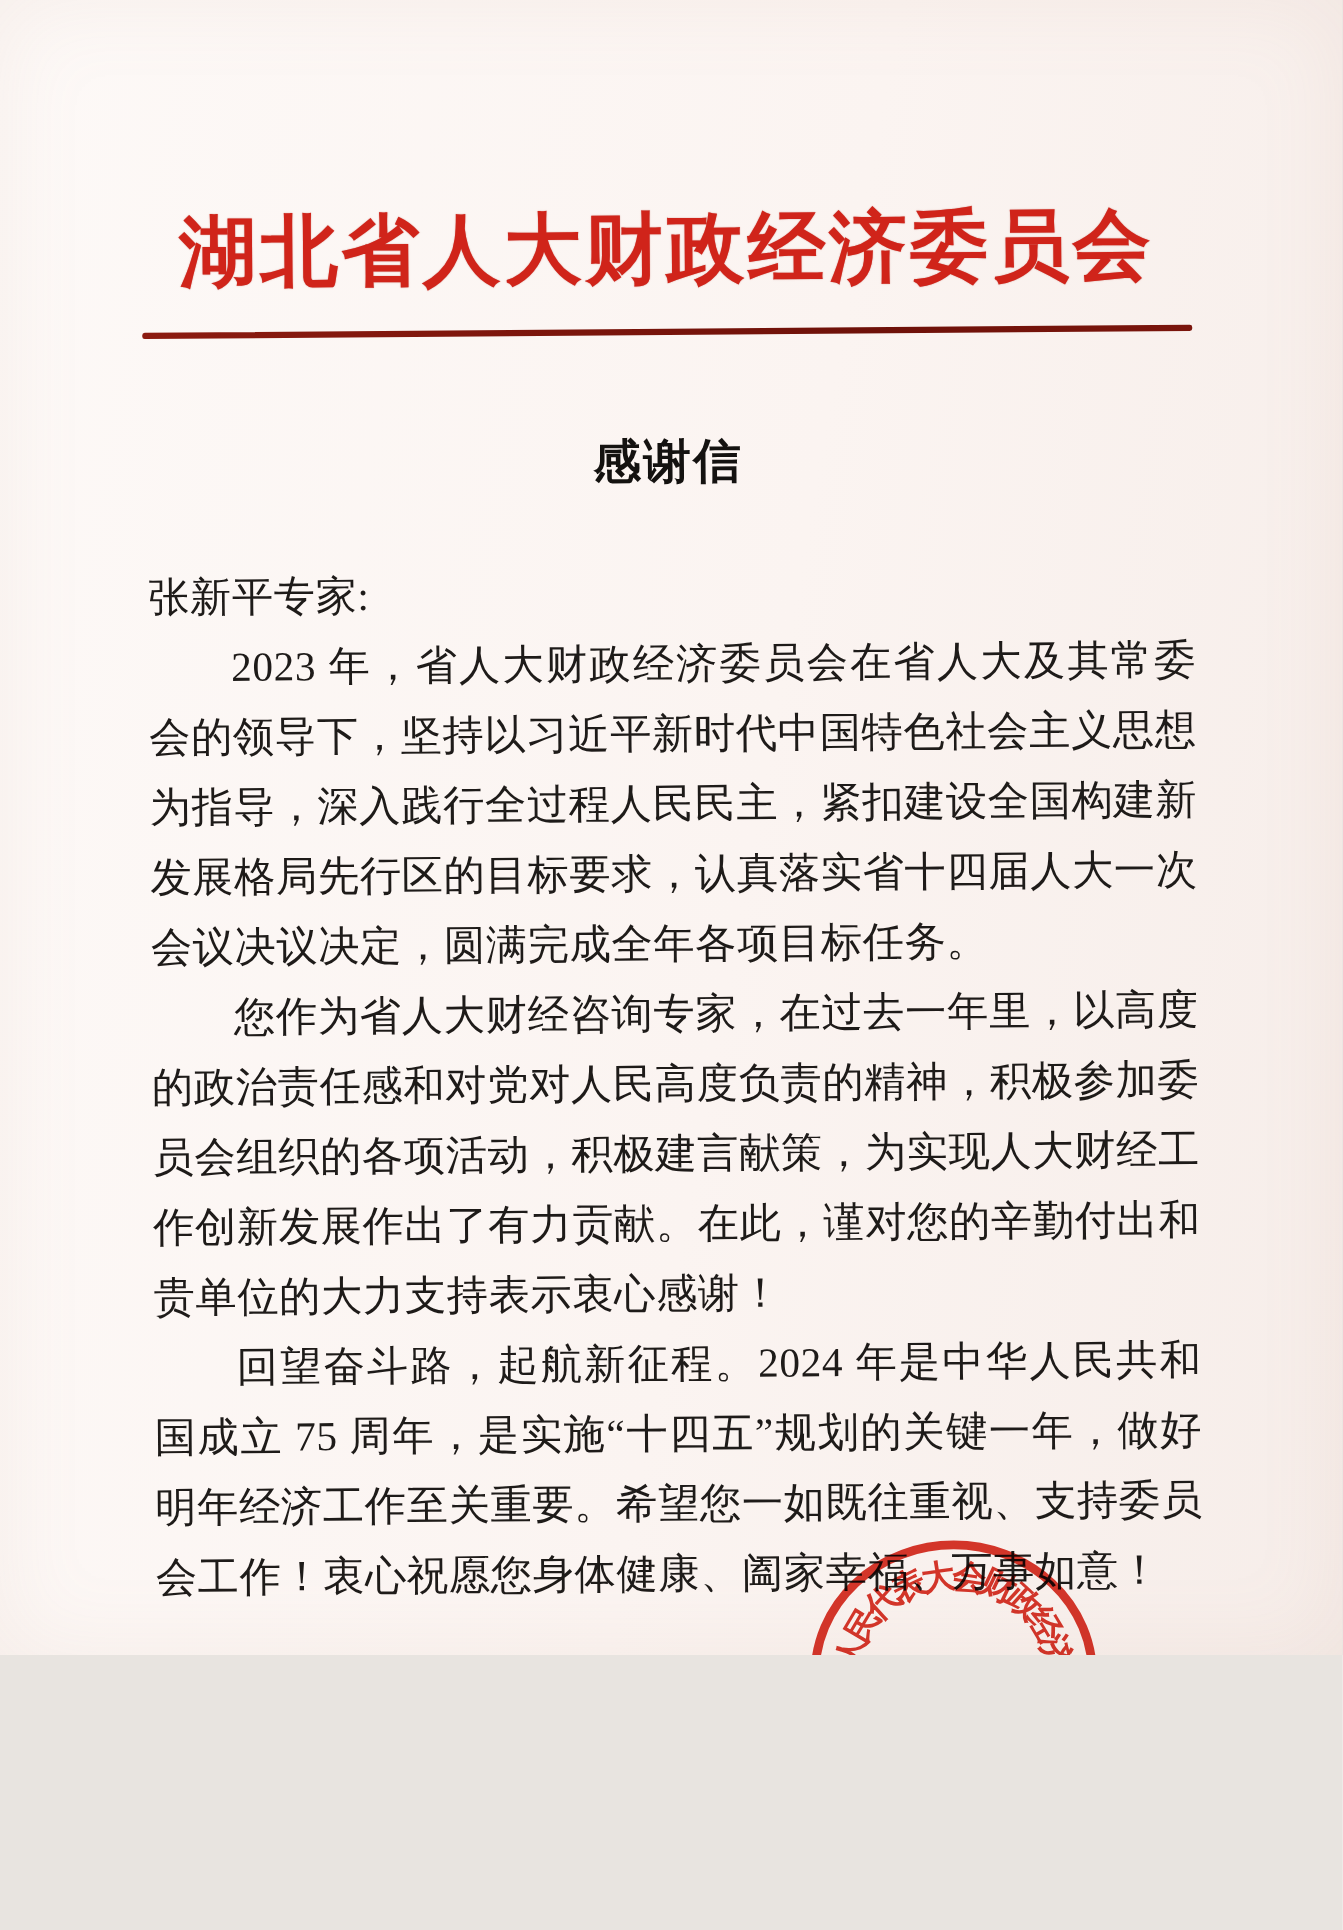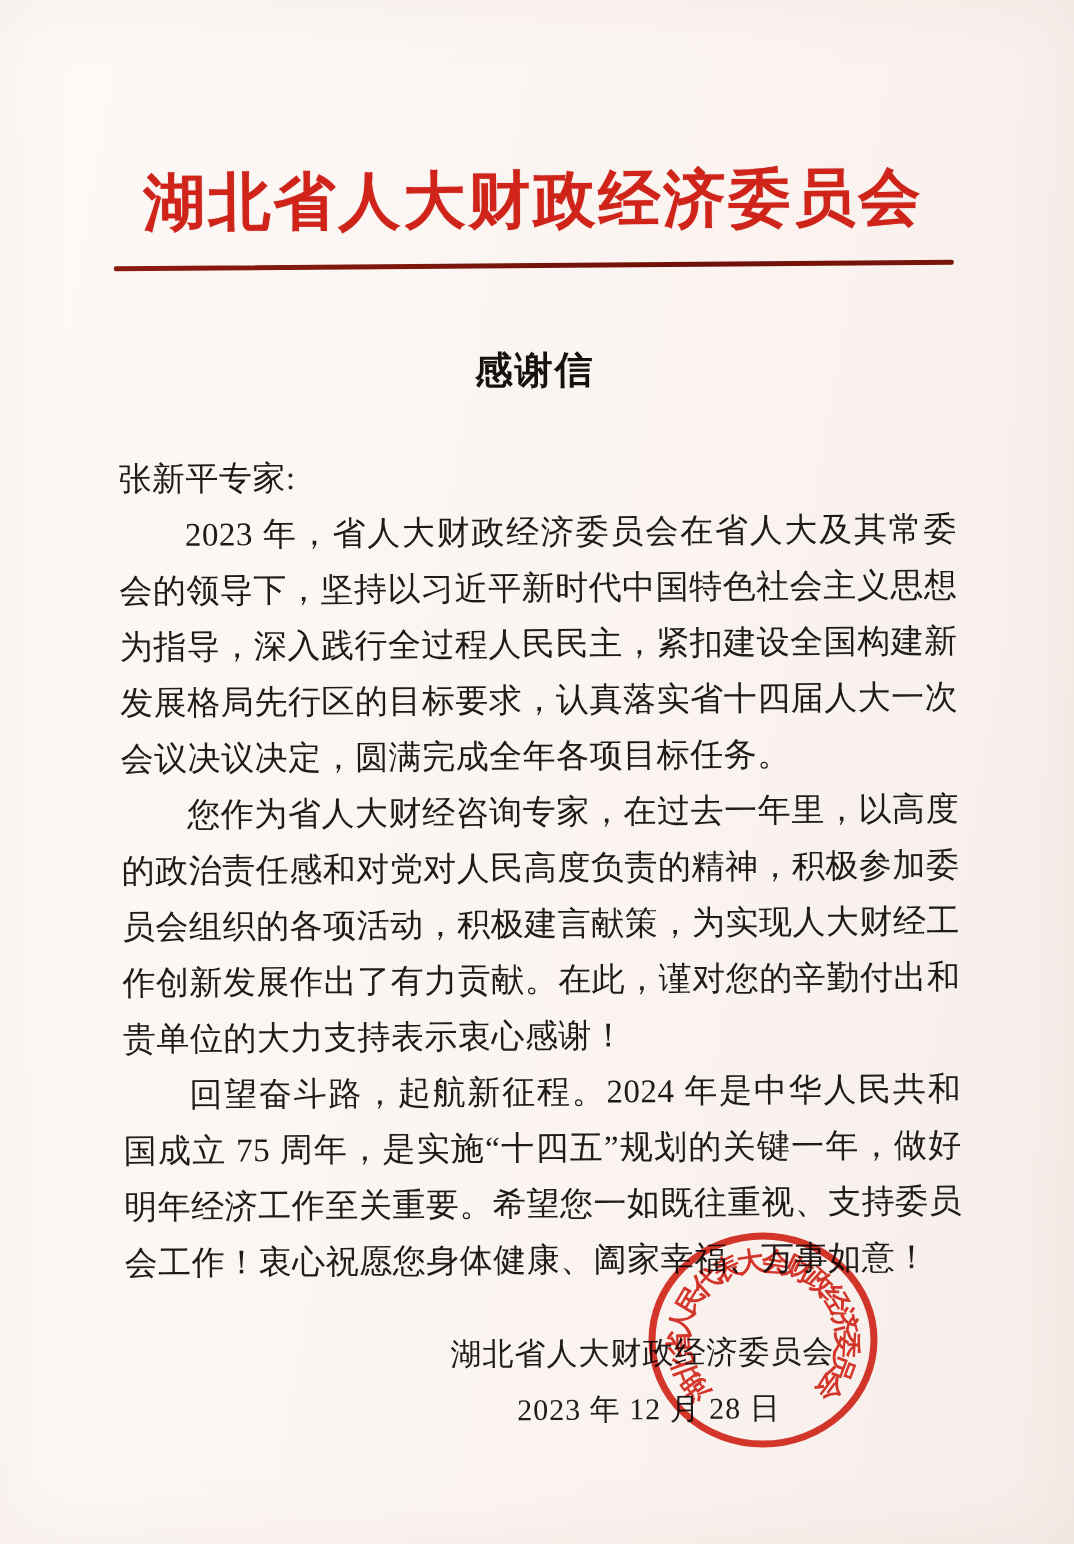--- a/index.html
+++ b/index.html
@@ -6,21 +6,21 @@
     --letterhead-red:#d0241a;
     --rule-red:#7e150e;
     --seal-red:#d5281c;
     --body-text:#1e1b19;
     --paper:#fcf6f3;
   }
   *{ margin:0; padding:0; box-sizing:border-box; }
   html,body{ background:#e8e4e0; }
   .page{
     position:relative;
-    width:1074px; height:1544px;
+    width:1074px; height:1324px;
     margin:0 auto;
     background:linear-gradient(100deg,#fdf9f7 0%, #fbf4f1 55%, #f6ede9 100%);
     box-shadow:inset 0 0 70px rgba(190,150,130,.10);
     overflow:hidden;
     font-family:"Liberation Serif","DejaVu Serif",serif;
     color:var(--body-text);
   }
   .scan-tilt{ transform:rotate(-0.45deg); transform-origin:50% 40%; }
 
   .letterhead-title{

